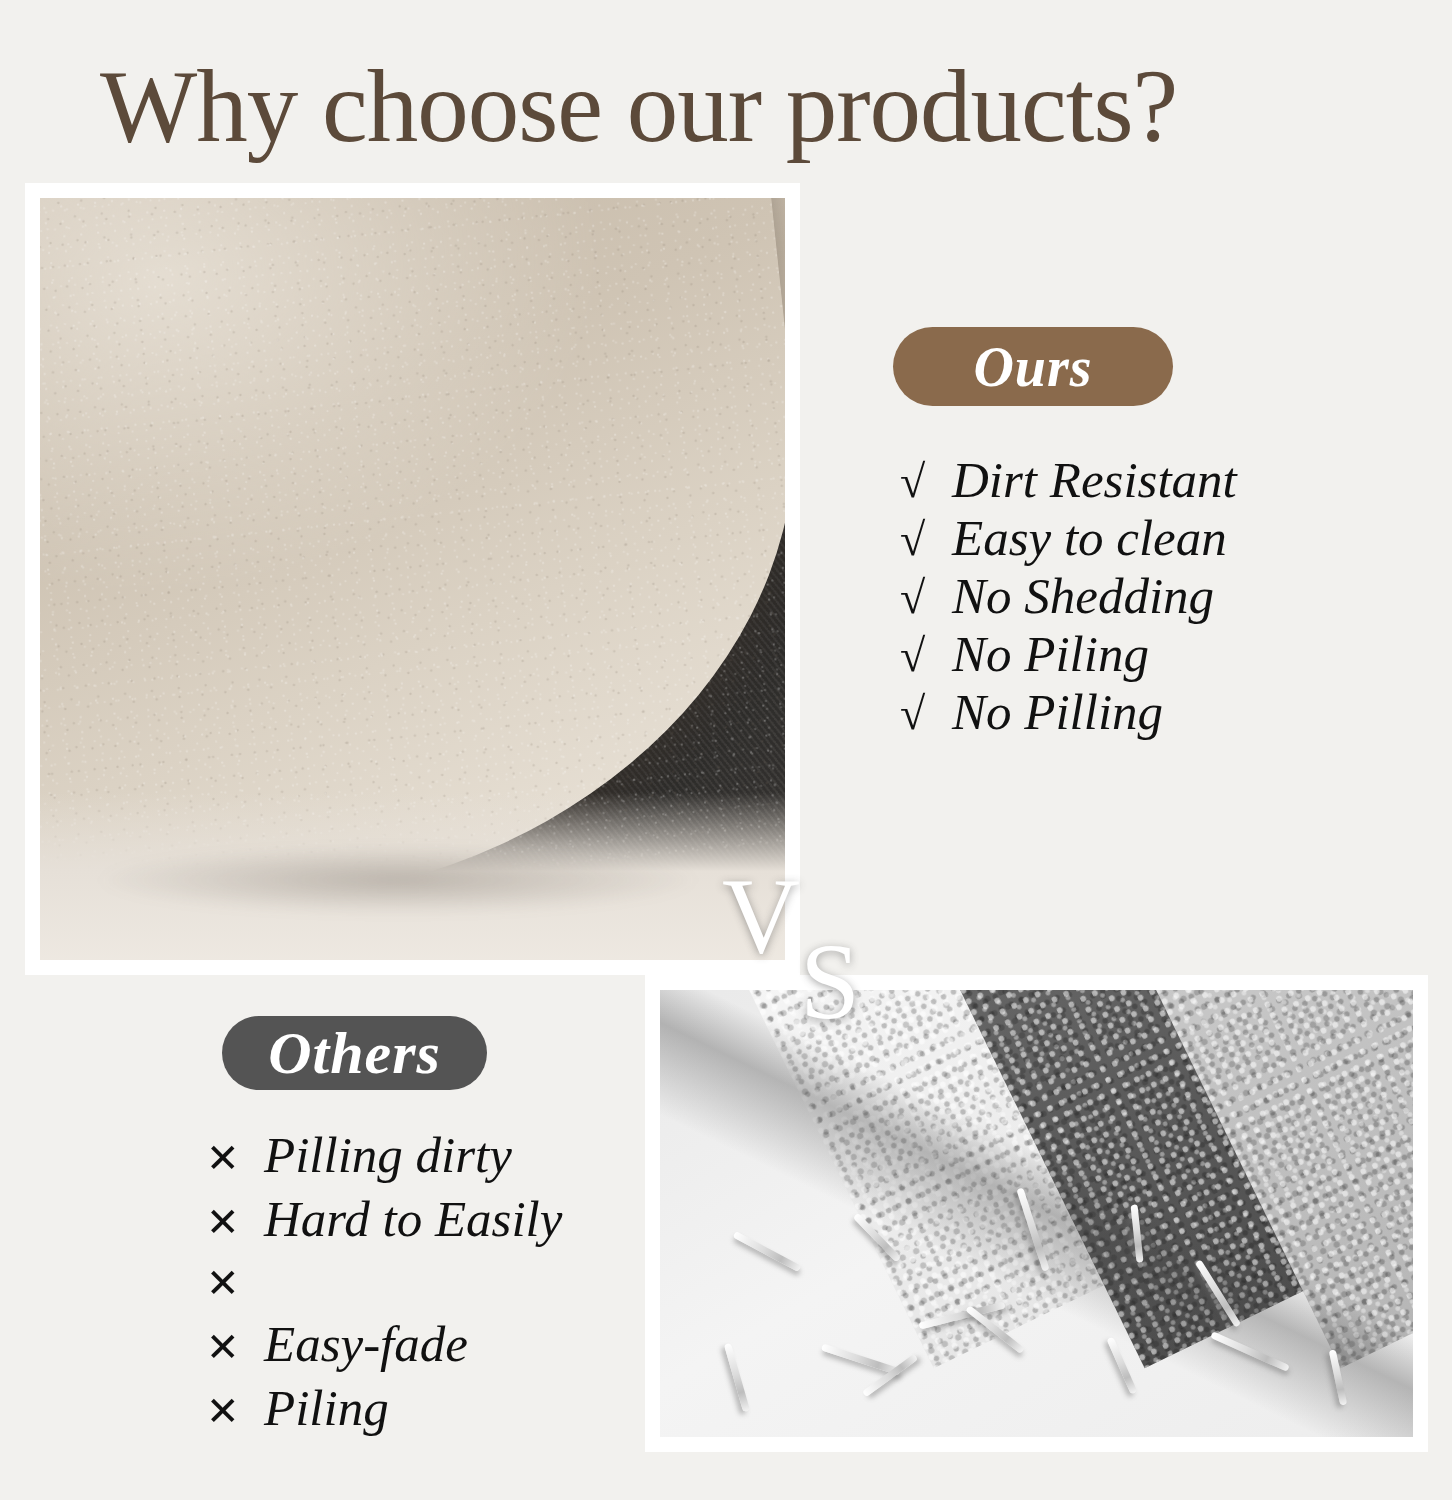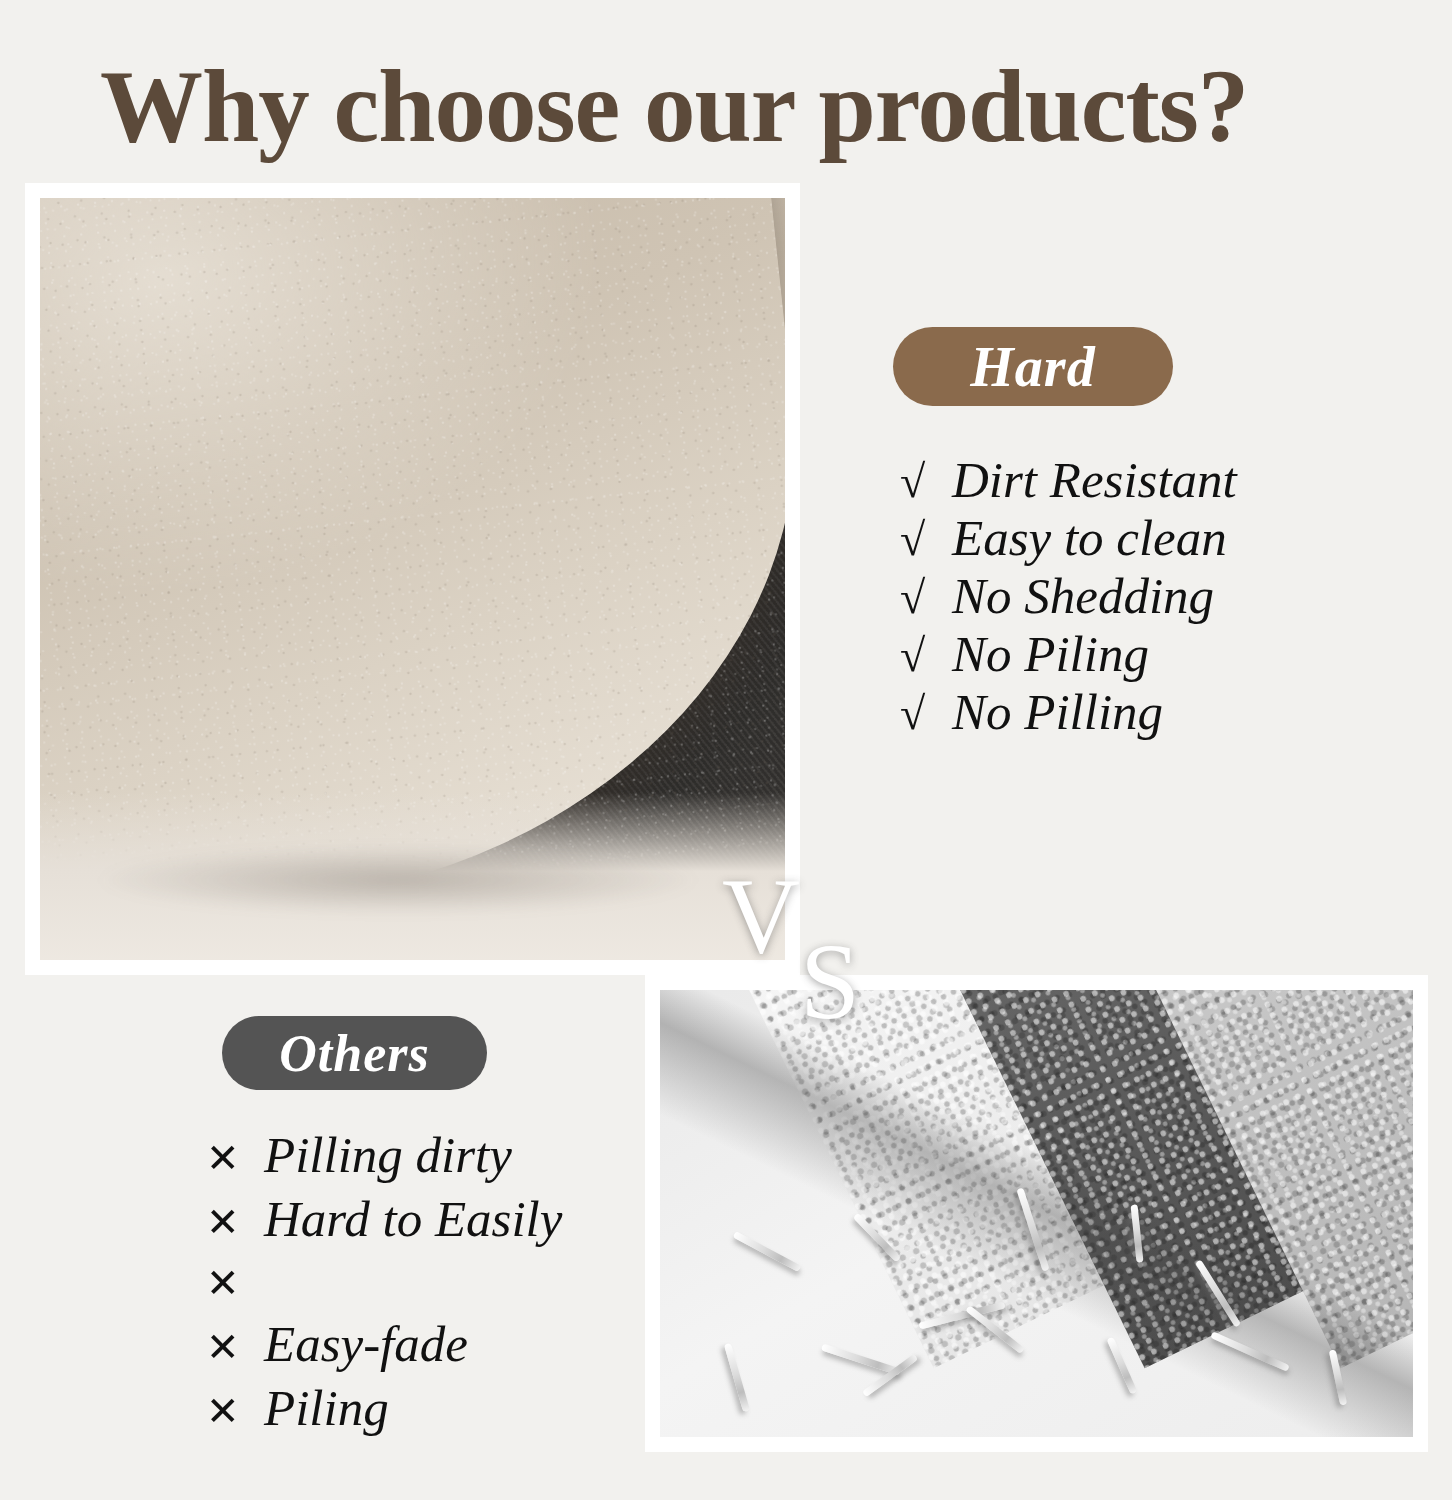--- a/index.html
+++ b/index.html
@@ -18,21 +18,21 @@
     overflow: hidden;
   }
 
   
   #page-title {
     position: absolute;
     left: 100px;
     top: 52px;
     width: 1300px;
     font-family: "Liberation Serif", "DejaVu Serif", serif;
-    font-weight: bold;
+    font-weight: normal;
     font-size: 103px;
     line-height: 1.05;
     letter-spacing: -1px;
     color: #5c4a3a;
     white-space: nowrap;
   }
 
   
   .photo-frame {
     position: absolute;
@@ -202,21 +202,21 @@
     height: 79px;
     background: #8a6a4c;
     font-size: 56px;
   }
   #badge-others {
     left: 222px;
     top: 1016px;
     width: 265px;
     height: 74px;
     background: #545454;
-    font-size: 52px;
+    font-size: 60px;
   }
 
   .feature-list {
     position: absolute;
     margin: 0;
     padding: 0;
     list-style: none;
     color: #111111;
     font-style: italic;
     font-family: "Liberation Serif", "DejaVu Serif", serif;
@@ -291,21 +291,21 @@
       <div class="fiber" style="left:548px; top:358px; width:84px; transform:rotate(24deg);"></div>
       <div class="fiber" style="left:650px; top:384px; width:56px; transform:rotate(78deg);"></div>
     </div>
   </div>
 
   <div id="vs-mark">
     <span id="vs-v">V</span>
     <span id="vs-s">S</span>
   </div>
 
-  <div class="badge" id="badge-ours">Hard</div>
+  <div class="badge" id="badge-ours">Ours</div>
   <ul class="feature-list" id="list-ours">
     <li>
       <span class="mark">√</span>
       <span>Dirt Resistant</span>
     </li>
     <li>
       <span class="mark">√</span>
       <span>Easy to clean</span>
     </li>
     <li>

